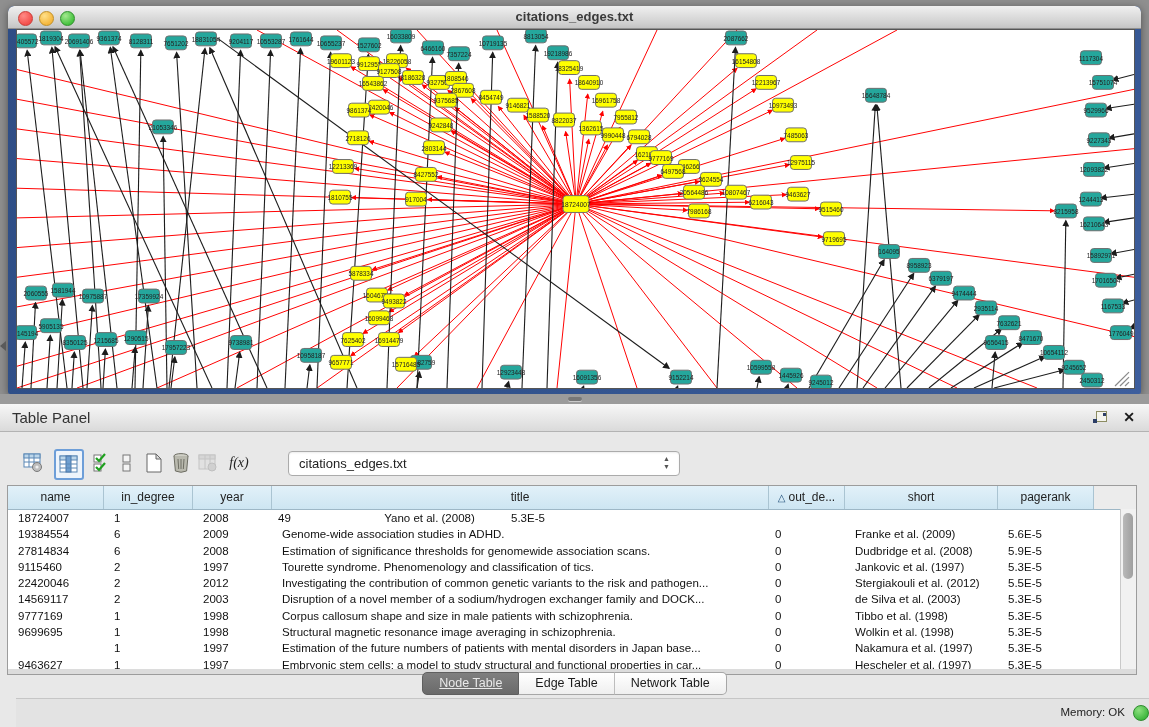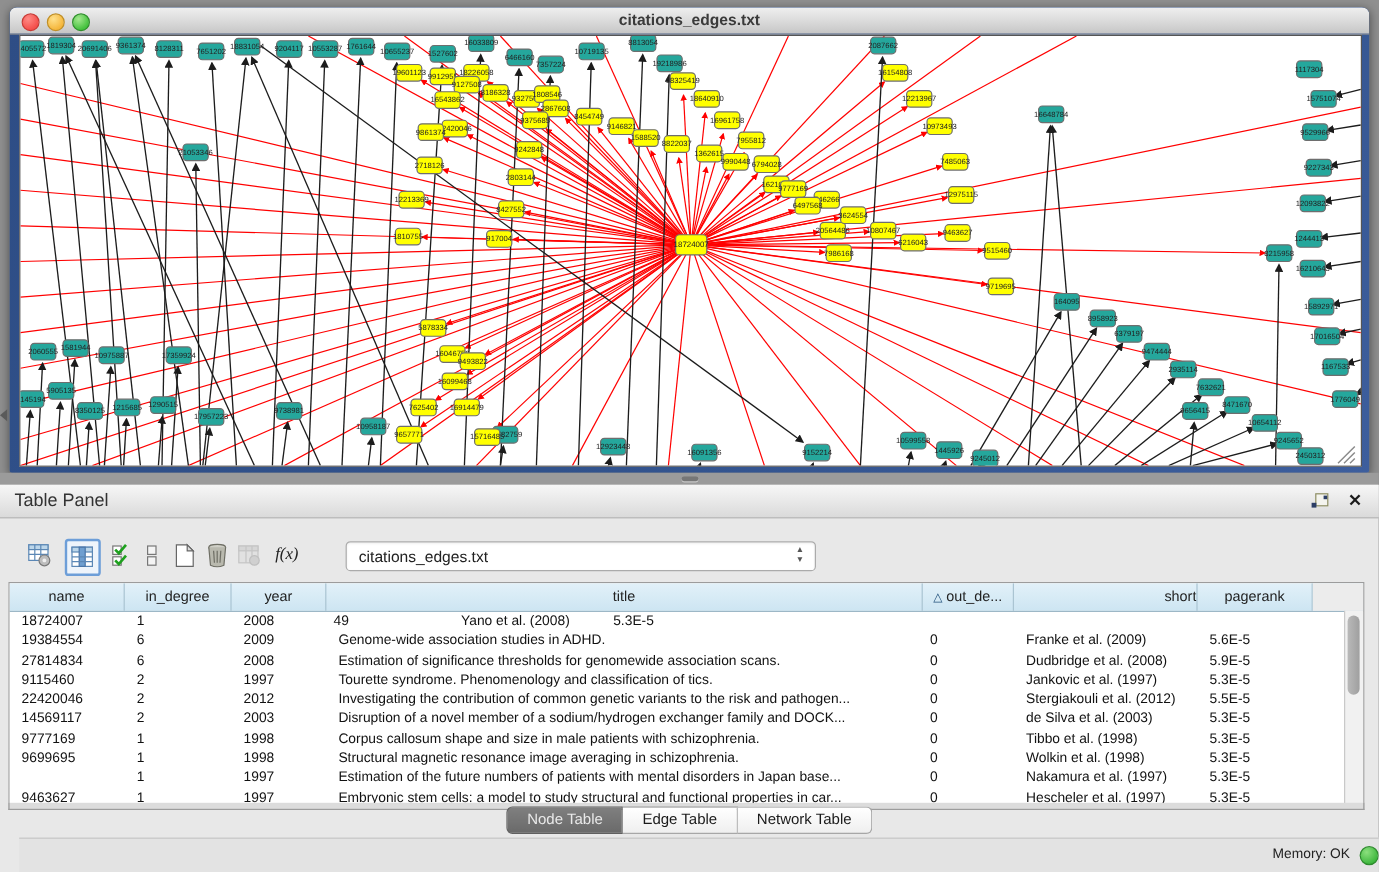--- a/index.html
+++ b/index.html
@@ -57,21 +57,21 @@
   .trow{display:flex;height:16.3px;line-height:16.3px;font-size:11.5px;color:#111;background:#fff;}
   .tcell{overflow:hidden;white-space:nowrap;box-sizing:border-box;padding-left:10px;}
   #vscroll{position:absolute;right:0;top:23px;bottom:0;width:15px;background:#f1f1f1;border-left:1px solid #c9c9c9;}
   #vthumb{position:absolute;left:2px;top:4px;width:10px;height:66px;border-radius:5px;background:linear-gradient(90deg,#b9b9b9,#9f9f9f);}
   #grid-bottom{position:absolute;left:7px;top:265px;width:1130px;height:6px;background:#dcdcdc;border:1px solid #9c9c9c;border-top:none;box-sizing:border-box;}
 
   
   #tabs{position:absolute;left:0;top:268px;width:100%;height:22px;display:flex;justify-content:center;}
   .tab{height:21px;line-height:21px;font-size:12.5px;padding:0 16px;border-top:1px solid #a7a7a7;border-bottom:1px solid #a7a7a7;
     background:linear-gradient(#ffffff,#efefef);color:#1a1a1a;border-right:1px solid #bdbdbd;}
-  .tab:first-child{border-radius:5px 0 0 5px;border-left:1px solid #a7a7a7;}
+  .tab:first-child{border-radius:5px 0 0 5px;border-left:1px solid #a7a7a7;text-decoration:underline;}
   .tab:last-child{border-radius:0 5px 5px 0;border-right:1px solid #a7a7a7;}
   .tab.active{background:linear-gradient(#7f7f7f,#6a6a6a);color:#e9e9e9;border-color:#5f5f5f;}
 
   
   #statusbar{position:absolute;left:16px;bottom:0;width:100%;height:28px;background:#e3e3e3;border-top:1px solid #c6c6c6;}
   #mem-label{position:absolute;right:40px;top:7px;font-size:11.5px;color:#222;}
   #mem-dot{position:absolute;right:16px;top:6px;width:14px;height:14px;border-radius:50%;
     background:radial-gradient(circle at 35% 30%,#8ce07e,#3cb63c 75%);border:1px solid #2e8b2e;}
 </style>
 </head>
@@ -585,21 +585,21 @@
       </div>
     </div>
 
     <div id="grid">
       <div id="grid-header">
           <div class="hcell" style="width: 96px;">name</div>
           <div class="hcell" style="width: 89px;">in_degree</div>
           <div class="hcell" style="width: 79px;">year</div>
           <div class="hcell" style="width: 497px;">title</div>
           <div class="hcell" style="width: 76px;"><span class="sortglyph">△</span>out_de...</div>
-          <div class="hcell" style="width: 153px; text-align: right;">short</div>
+          <div class="hcell" style="width: 153px;">short</div>
           <div class="hcell" style="width: 96px;">pagerank</div>
           <div class="hcell hfiller"></div>
         </div>
       <div id="grid-body">
           <div class="trow">
             <div class="tcell" style="width: 96px;">18724007</div>
             <div class="tcell" style="width: 89px;">1</div>
             <div class="tcell" style="width: 79px;">2008</div>
             <div class="tcell" style="width: 76px; padding-left: 6px;">49</div>
             <div class="tcell" style="width: 153px; text-align: center;">Yano et al. (2008)</div>

